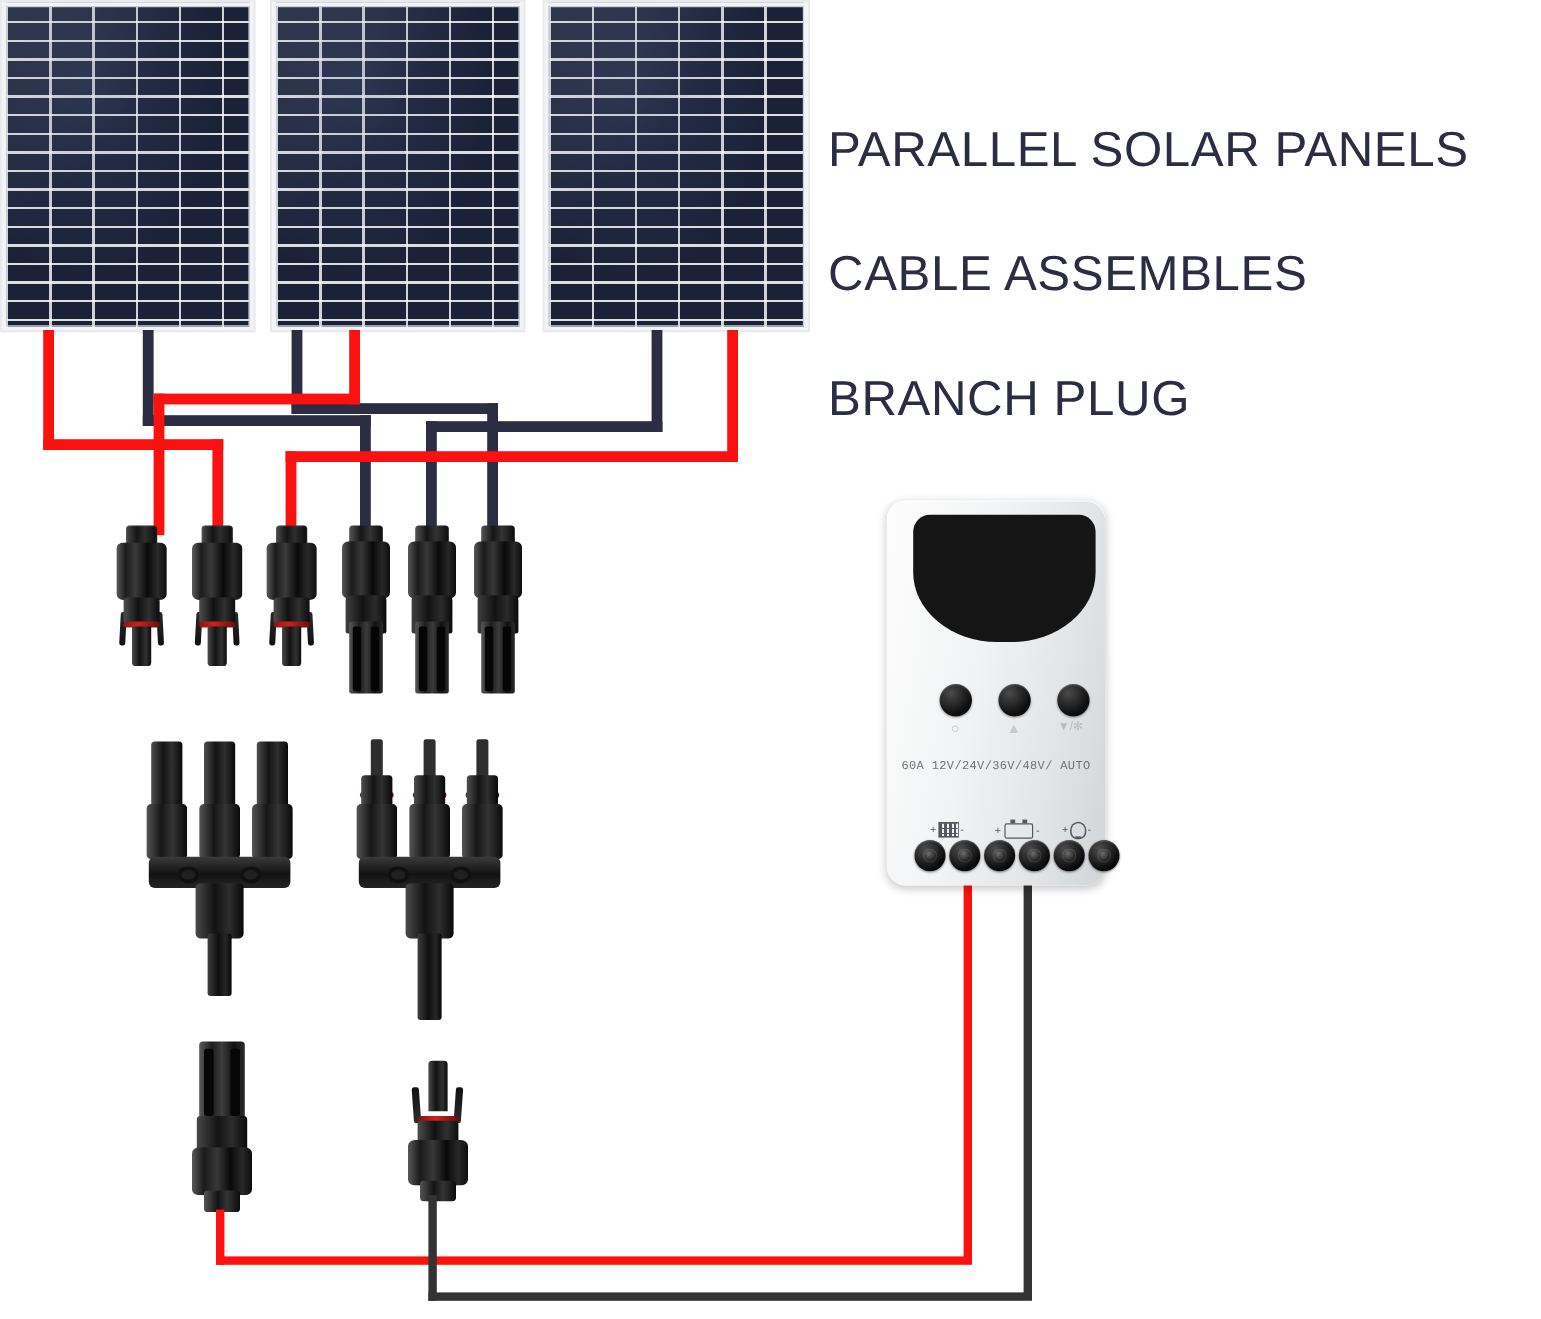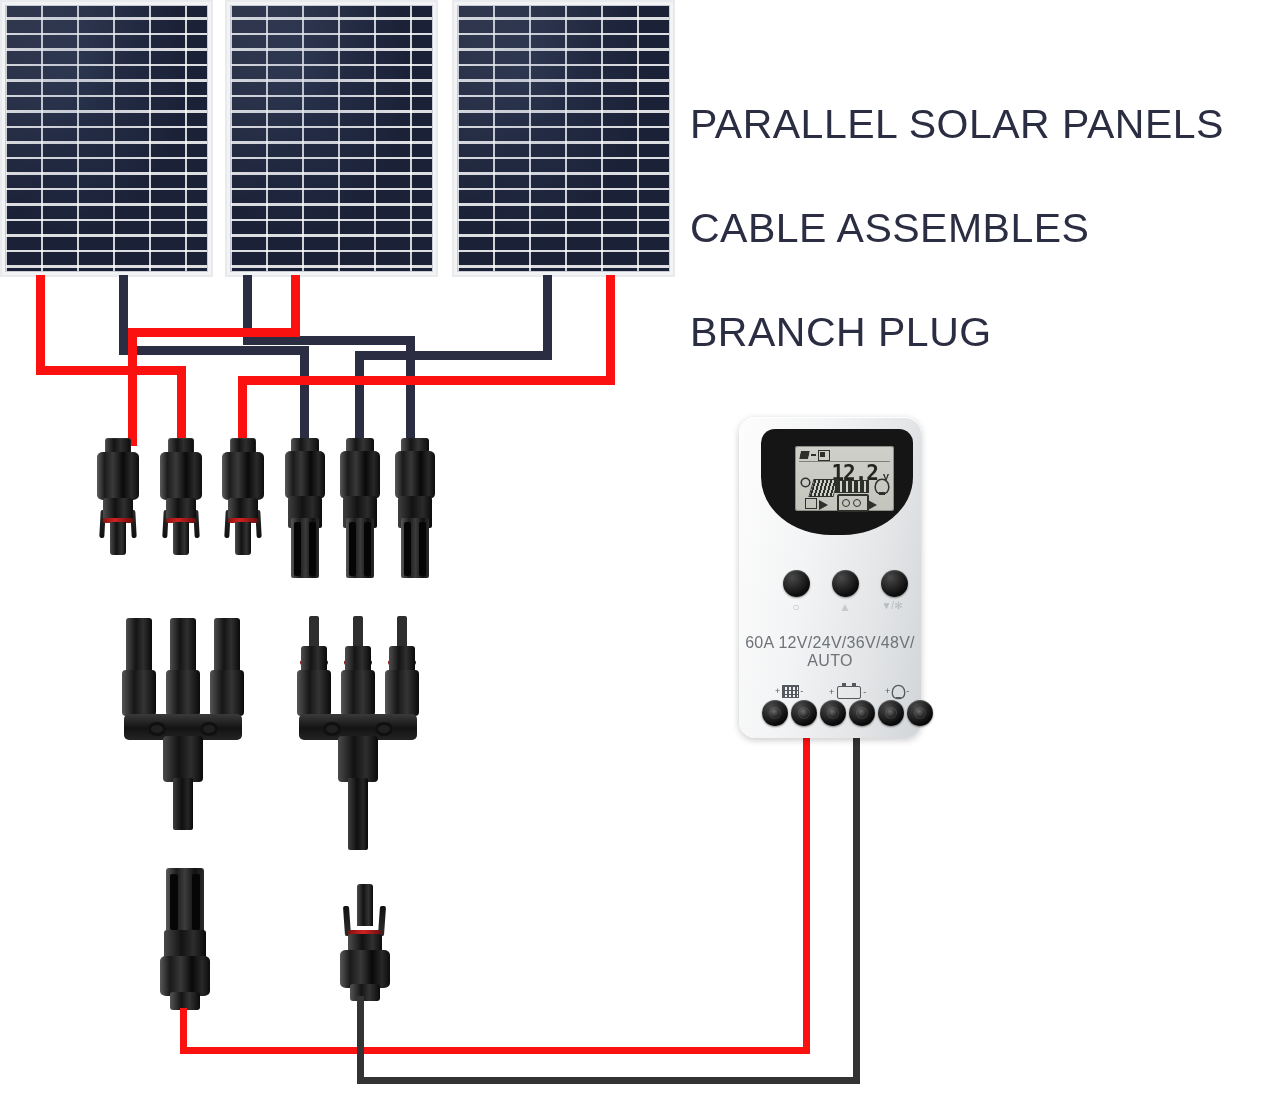--- a/index.html
+++ b/index.html
@@ -155,21 +155,21 @@
       box-shadow:0 0 0 1.5px #2e302c;}
   #lcd .bulb:after{content:"";position:absolute;left:3px;top:12px;width:6px;height:3px;background:#2e302c;}
   .arrw{position:absolute;width:0;height:0;border-left:9px solid #2e302c;
       border-top:5px solid transparent;border-bottom:5px solid transparent;}
 
   .cbtn{position:absolute;width:27px;height:27px;border-radius:50%;
      background:radial-gradient(circle at 34% 28%,#4a4a4a,#0d0d0d 68%);
      box-shadow:0 1px 2px rgba(0,0,0,.4), inset 0 1px 1px rgba(255,255,255,.18);}
   .cbico{position:absolute;color:#b9bcbf;font-size:12px;text-align:center;width:24px;}
   #ctrlModel{position:absolute;left:739px;top:634px;width:182px;text-align:center;
-     font-size:16px;color:#6f7276;letter-spacing:.3px;}
+     font-size:10px;color:#6f7276;letter-spacing:.3px;font-family:Liberation Mono, monospace;}
   .termIcoRow{position:absolute;top:686px;font-size:9px;color:#55585c;}
   .term{position:absolute;top:700px;width:26px;height:26px;border-radius:50%;
      background:radial-gradient(circle at 35% 28%,#4c4c4c,#090909 70%);
      box-shadow:0 1px 2px rgba(0,0,0,.45), inset 0 1px 1px rgba(255,255,255,.2);}
   .term:after{content:"";position:absolute;left:7px;top:7px;width:12px;height:12px;border-radius:50%;
      background:radial-gradient(circle at 40% 35%,#6d6d6d,#141414 72%);
      box-shadow:inset 0 0 0 1px rgba(255,255,255,.14);}
   .pvico{width:15px;height:11px;display:inline-block;vertical-align:middle;
      background:repeating-linear-gradient(to right,#55585c 0 2px,transparent 2px 4px),
                 repeating-linear-gradient(to bottom,#55585c 0 1px,transparent 1px 4px);
@@ -340,36 +340,20 @@
   <div class="w wred" style="left:803px;top:735px;width:7px;height:316px;"></div>
 
   <div class="w wdark" style="left:357px;top:996px;width:7px;height:88px;"></div>
   <div class="w wdark" style="left:357px;top:1077px;width:503px;height:7px;"></div>
   <div class="w wdark" style="left:853px;top:735px;width:7px;height:346px;"></div>
 
   <div id="ctrl">
     <div id="ctrlTopBlack"></div>
   </div>
 
-  <div id="lcd">
-    <div class="bar"></div>
-    <div class="bat-i"></div>
-    <div class="dash"></div>
-    <div class="sq"></div>
-    <div id="lcdVal">12.2</div>
-    <div id="lcdUnit">V</div>
-    <div class="sun"></div>
-    <div class="pv"></div>
-    <div class="pvbox"></div>
-    <div class="arrw" style="left:24px;top:54px;"></div>
-    <div class="batbars"></div>
-    <div class="batbox"></div>
-    <div class="arrw" style="left:73px;top:54px;"></div>
-    <div class="bulb"></div>
-  </div>
 
   <div class="cbtn" style="left:783px;top:570px;"></div>
   <div class="cbtn" style="left:832px;top:570px;"></div>
   <div class="cbtn" style="left:881px;top:570px;"></div>
   <div class="cbico" style="left:784px;top:600px;">○</div>
   <div class="cbico" style="left:833px;top:600px;color:#c8cbce;">▲</div>
   <div class="cbico" style="left:880px;top:600px;font-size:10px;color:#b9bcbf;">▼/✻</div>
 
   <div id="ctrlModel">60A 12V/24V/36V/48V/ AUTO</div>
 

